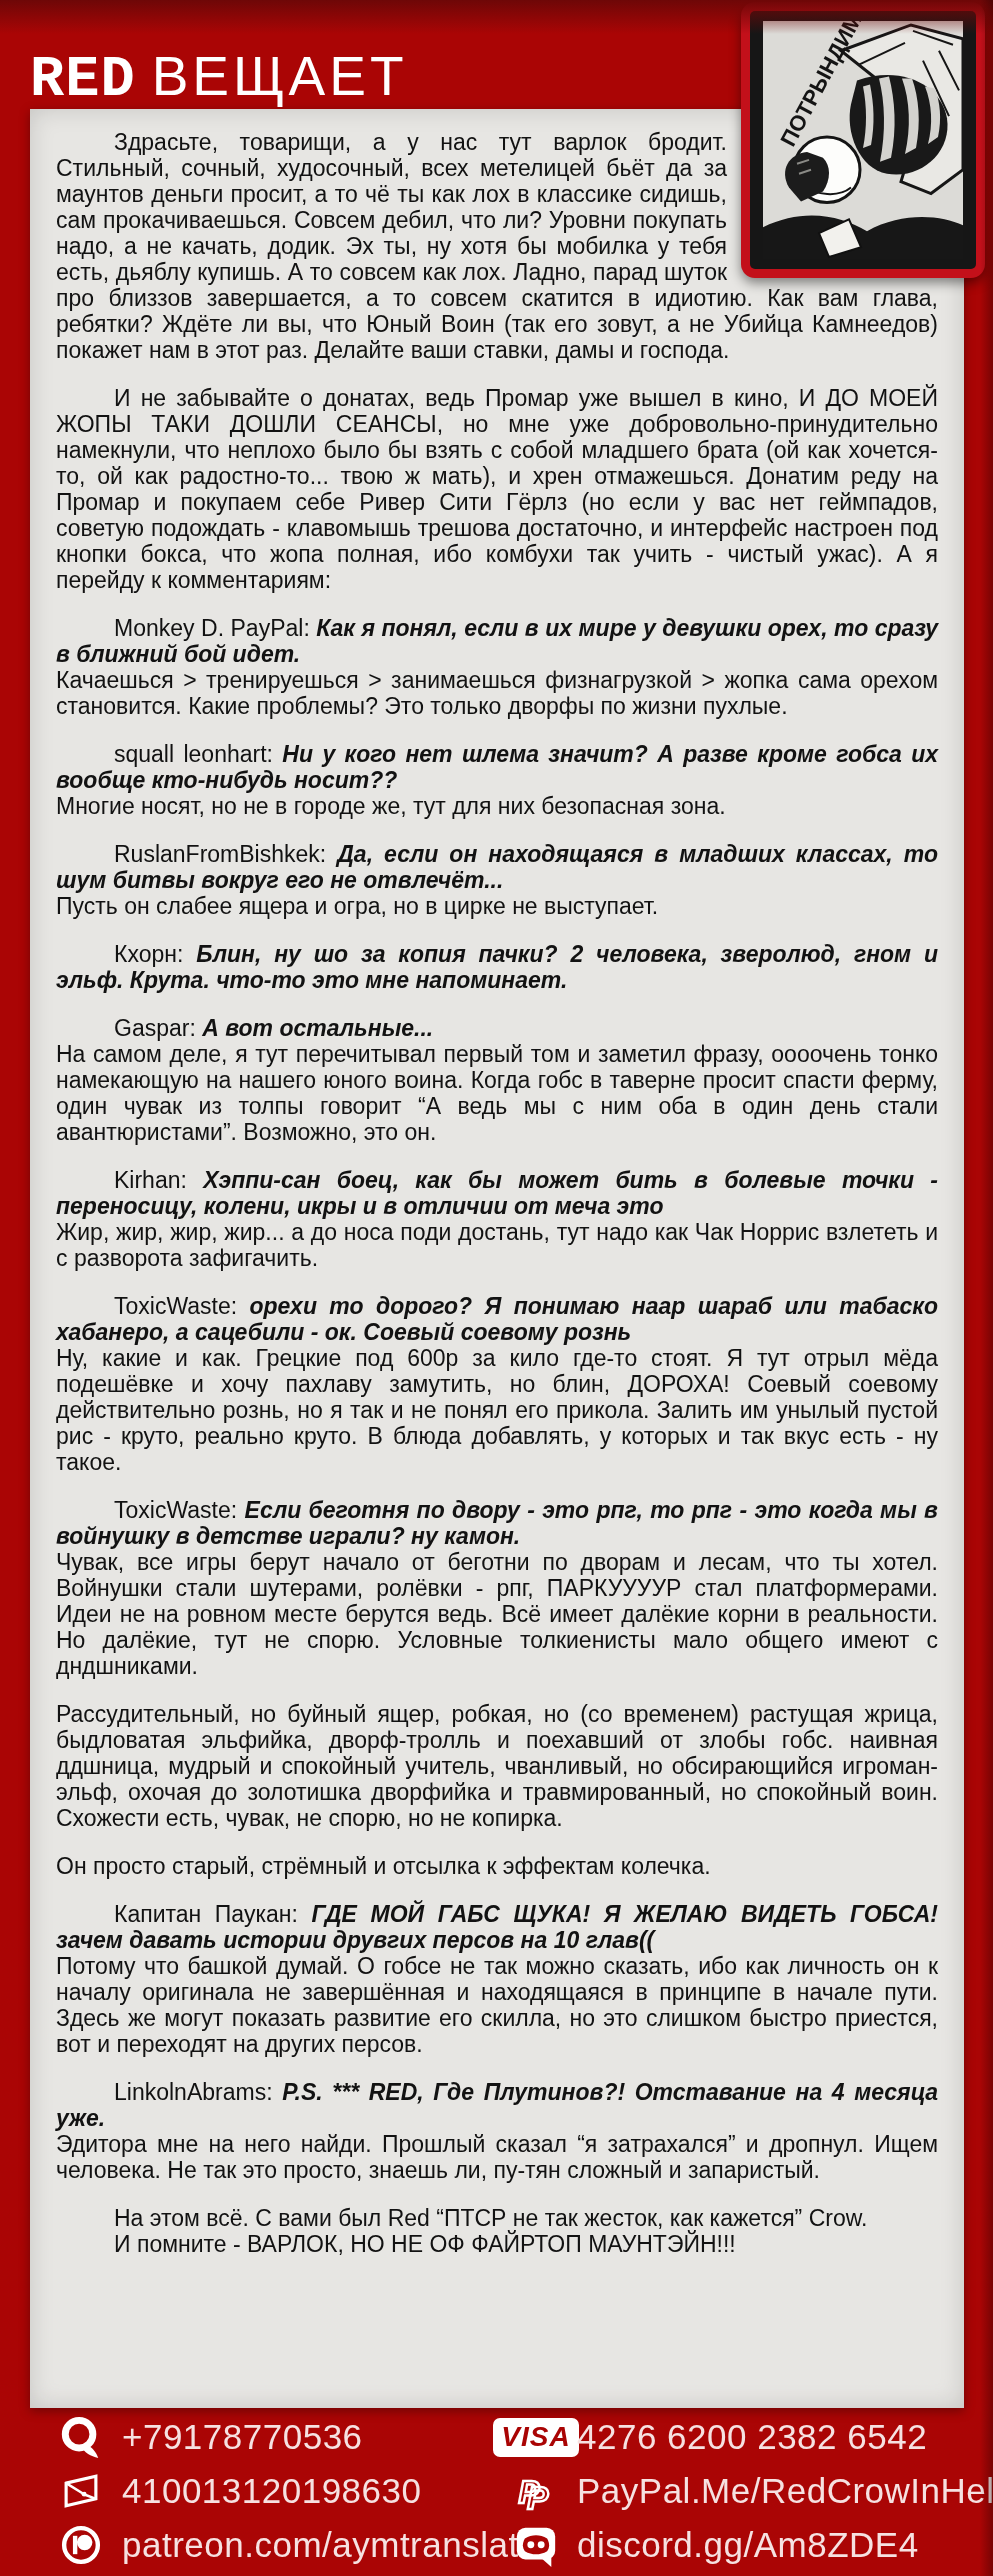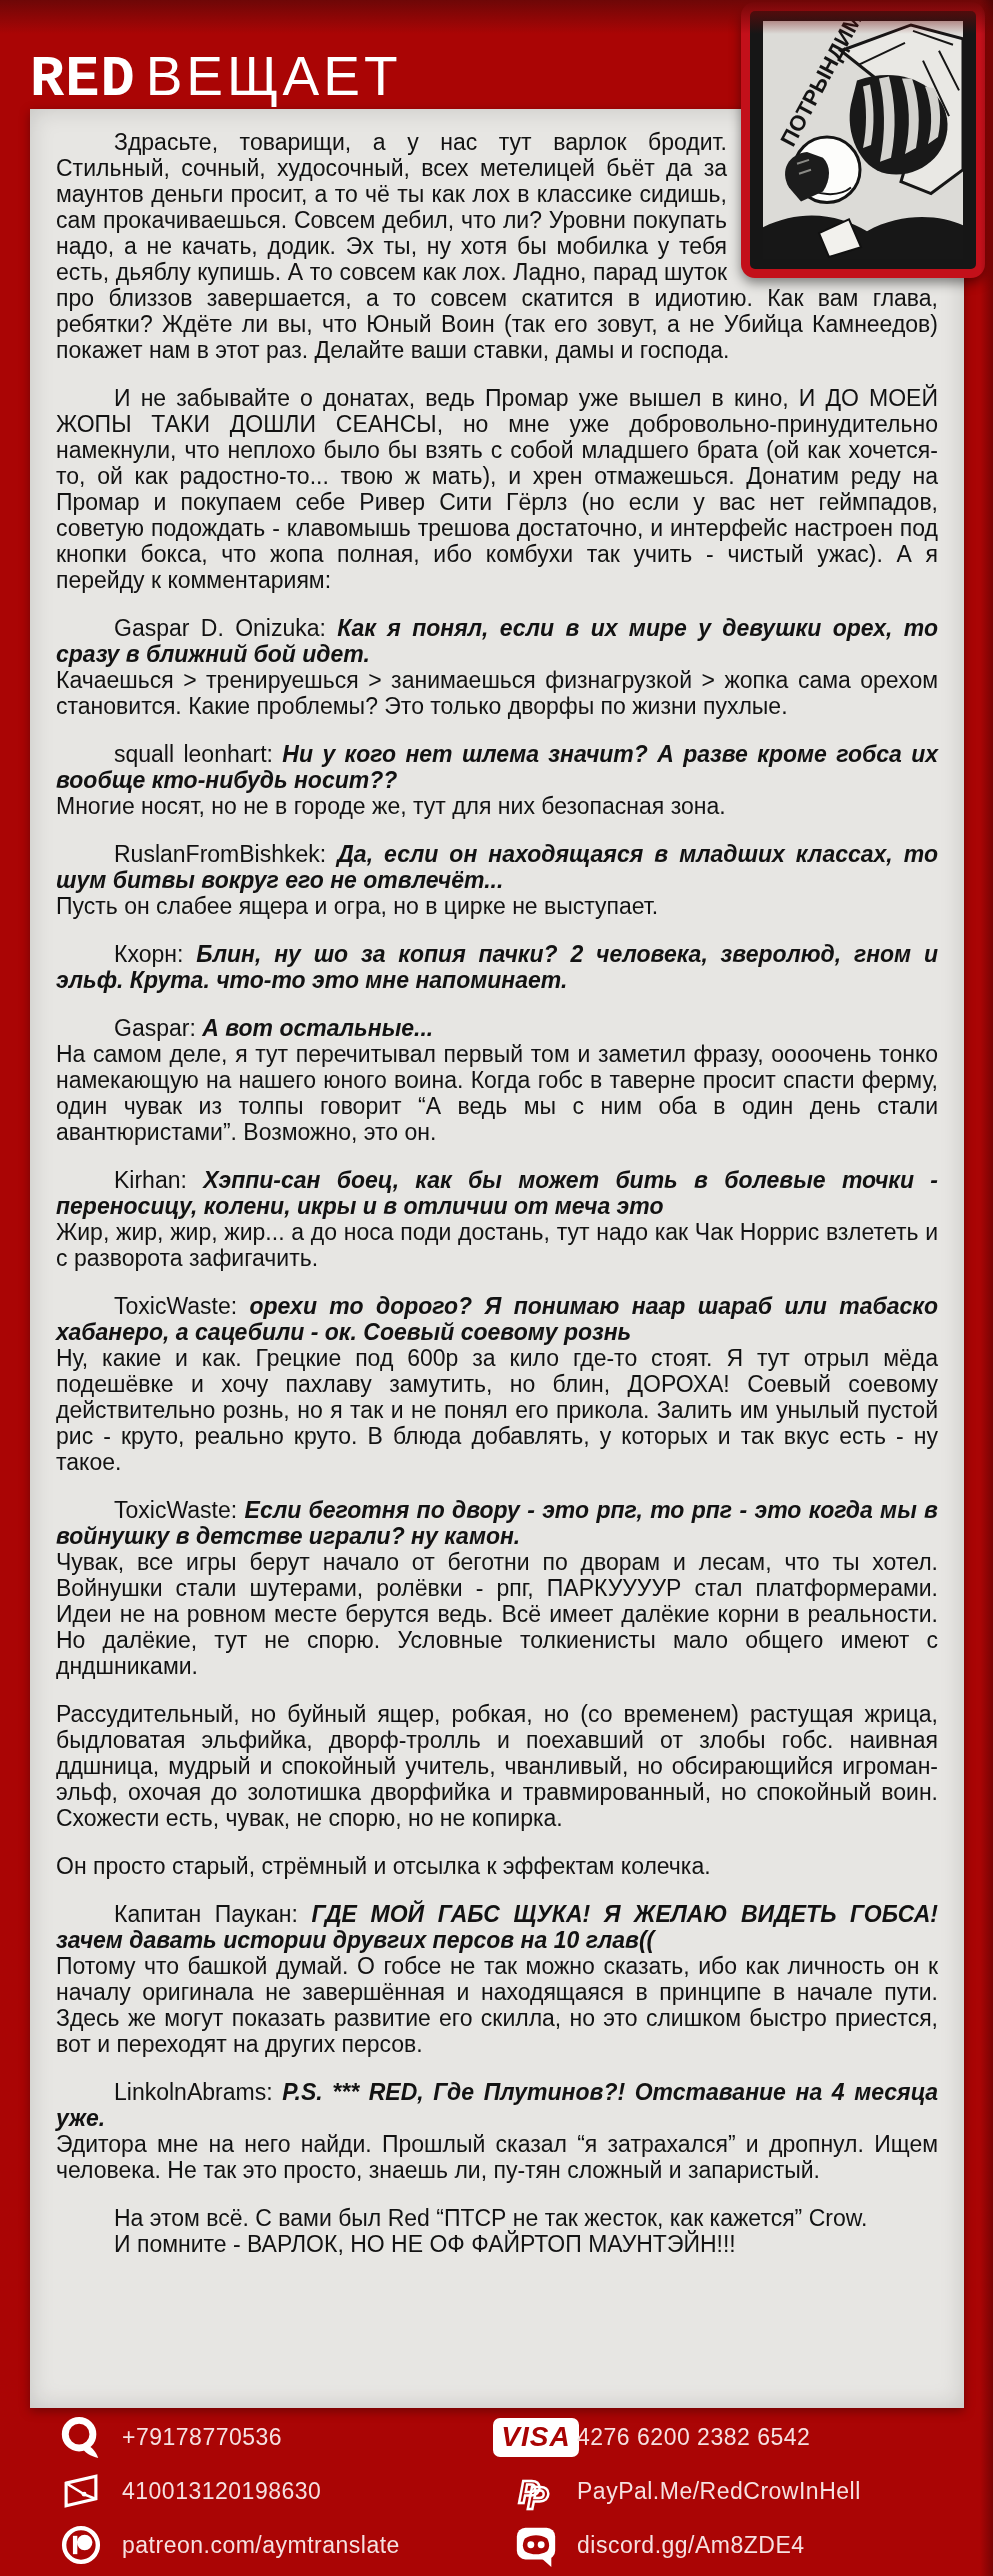--- a/index.html
+++ b/index.html
@@ -6,21 +6,21 @@
   .page{position:relative;width:994px;height:2576px;background:#aa0505;overflow:hidden;
         font-family:"Liberation Sans","DejaVu Sans",sans-serif;}
   .page::before{content:"";position:absolute;left:0;top:0;right:0;height:34px;
         background:linear-gradient(#6e0707,rgba(170,5,5,0));pointer-events:none;z-index:9;}
   .page::after{content:"";position:absolute;top:0;right:0;bottom:0;width:14px;
         background:linear-gradient(270deg,rgba(0,0,0,.32),rgba(0,0,0,0));pointer-events:none;z-index:9;}
 
   
   .masthead{position:absolute;left:30px;top:44px;color:#fff;white-space:nowrap;z-index:3;}
   .masthead .b{font-size:57px;font-weight:800;letter-spacing:1px;font-family:Liberation Mono, monospace;}
-  .masthead .t{font-size:55px;font-weight:300;letter-spacing:4px;margin-left:10px;}
+  .masthead .t{font-size:55px;font-weight:300;letter-spacing:4px;margin-left:16px;}
 
   
   .panel{position:absolute;left:30px;top:109px;width:934px;height:2299px;box-sizing:border-box;
          background:#e7e6e3;color:#121212;padding:20px 26px 9px 26px;overflow:hidden;
          box-shadow:inset 0 0 24px rgba(0,0,0,.15),0 3px 10px rgba(0,0,0,.35);
          font-size:23px;line-height:26px;text-align:justify;z-index:1;}
   .panel p{margin:0;}
   .img-spacer{float:right;width:211px;height:151px;}
   .indent{text-indent:58px;}
   .intro p{margin:0 0 22px 0;}
@@ -36,21 +36,21 @@
   .manga-frame{width:100%;height:100%;box-sizing:border-box;background:#161616;border-radius:5px;
          padding:10px 13px;}
   .manga-frame svg{display:block;width:100%;height:100%;}
 
   
   .fcol{position:absolute;z-index:4;}
   #footer-left{left:56px;top:2411px;}
   #footer-right{left:511px;top:2411px;}
   .frow{display:flex;align-items:center;height:52px;margin-bottom:2px;gap:16px;}
   .ficon{display:inline-flex;width:50px;justify-content:center;align-items:center;flex:0 0 50px;}
-  .fval{color:#f6e1e1;font-size:23px;font-weight:300;letter-spacing:0.5px;white-space:nowrap;}
+  .fval{color:#f6e1e1;font-size:35px;font-weight:300;letter-spacing:0.5px;white-space:nowrap;}
   .visabadge{display:inline-block;background:#fff;color:#a90404;border-radius:7px;
          padding:3px 8px 4px 8px;font-size:28px;font-weight:bold;font-style:italic;letter-spacing:1px;}
 </style>
 </head>
 <body>
 
 <div class="page">
 
   <div class="masthead">
     <span class="b">RED</span><span class="t">ВЕЩАЕТ</span>
@@ -85,21 +85,21 @@
   </div>
 
   <main class="panel">
     <div class="img-spacer"></div>
     <div class="intro">
       <p class="indent">Здрасьте, товарищи, а у нас тут варлок бродит. Стильный, сочный, худосочный, всех метелицей бьёт да за маунтов деньги просит, а то чё ты как лох в классике сидишь, сам прокачиваешься. Совсем дебил, что ли? Уровни покупать надо, а не качать, додик. Эх ты, ну хотя бы мобилка у тебя есть, дьяблу купишь. А то совсем как лох. Ладно, парад шуток про близзов завершается, а то совсем скатится в идиотию. Как вам глава, ребятки? Ждёте ли вы, что Юный Воин (так его зовут, а не Убийца Камнеедов) покажет нам в этот раз. Делайте ваши ставки, дамы и господа.</p>
       <p class="indent">И не забывайте о донатах, ведь Промар уже вышел в кино, И ДО МОЕЙ ЖОПЫ ТАКИ ДОШЛИ СЕАНСЫ, но мне уже добровольно-принудительно намекнули, что неплохо было бы взять с собой младшего брата (ой как хочется-то, ой как радостно-то... твою ж мать), и хрен отмажешься. Донатим реду на Промар и покупаем себе Ривер Сити Гёрлз (но если у вас нет геймпадов, советую подождать - клавомышь трешова достаточно, и интерфейс настроен под кнопки бокса, что жопа полная, ибо комбухи так учить - чистый ужас). А я перейду к комментариям:</p>
     </div>
     <section id="comments">
         <div class="comment">
-          <p class="q"><span>Gaspar D. Onizuka: </span><span class="qtext">Как я понял, если в их мире у девушки орех, то сразу в ближний бой идет.</span></p>
+          <p class="q"><span>Monkey D. PayPal: </span><span class="qtext">Как я понял, если в их мире у девушки орех, то сразу в ближний бой идет.</span></p>
           <p class="a">Качаешься &gt; тренируешься &gt; занимаешься физнагрузкой &gt; жопка сама орехом становится. Какие проблемы? Это только дворфы по жизни пухлые.</p>
         </div>
         <div class="comment">
           <p class="q"><span>squall leonhart: </span><span class="qtext">Ни у кого нет шлема значит? А разве кроме гобса их вообще кто-нибудь носит??</span></p>
           <p class="a">Многие носят, но не в городе же, тут для них безопасная зона.</p>
         </div>
         <div class="comment">
           <p class="q"><span>RuslanFromBishkek: </span><span class="qtext">Да, если он находящаяся в младших классах, то шум битвы вокруг его не отвлечёт...</span></p>
           <p class="a">Пусть он слабее ящера и огра, но в цирке не выступает.</p>
         </div>

